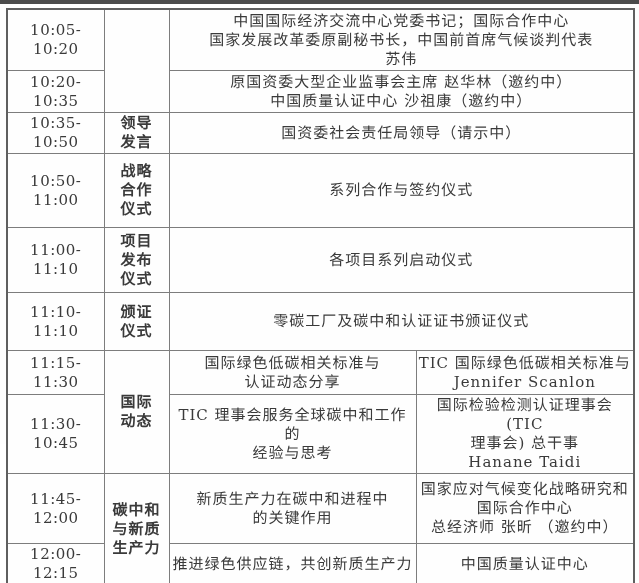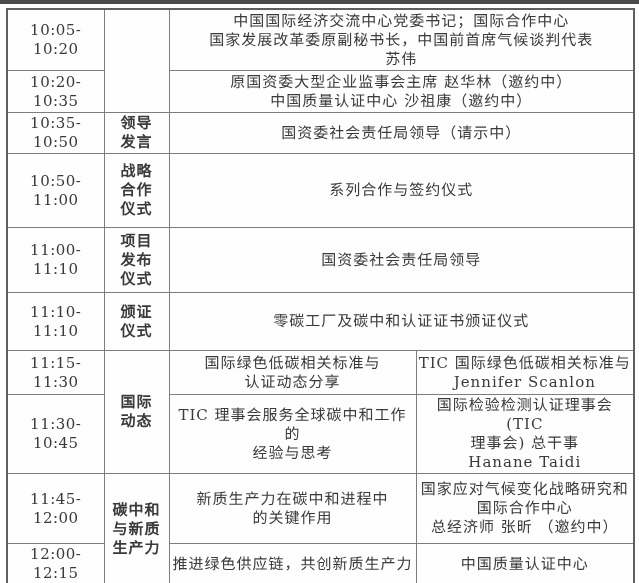--- a/index.html
+++ b/index.html
@@ -112,21 +112,21 @@
 合作
 仪式</td>
       <td class="body-cell" colspan="2">系列合作与签约仪式</td>
     </tr>
 
     <tr class="r5">
       <td class="time">11:00-11:10</td>
       <td class="cat">项目
 发布
 仪式</td>
-      <td class="body-cell" colspan="2">国资委社会责任局领导</td>
+      <td class="body-cell" colspan="2">各项目系列启动仪式</td>
     </tr>
 
     <tr class="r6">
       <td class="time">11:10-11:10</td>
       <td class="cat">颁证
 仪式</td>
       <td class="body-cell" colspan="2">零碳工厂及碳中和认证证书颁证仪式</td>
     </tr>
 
     <tr class="r7">

